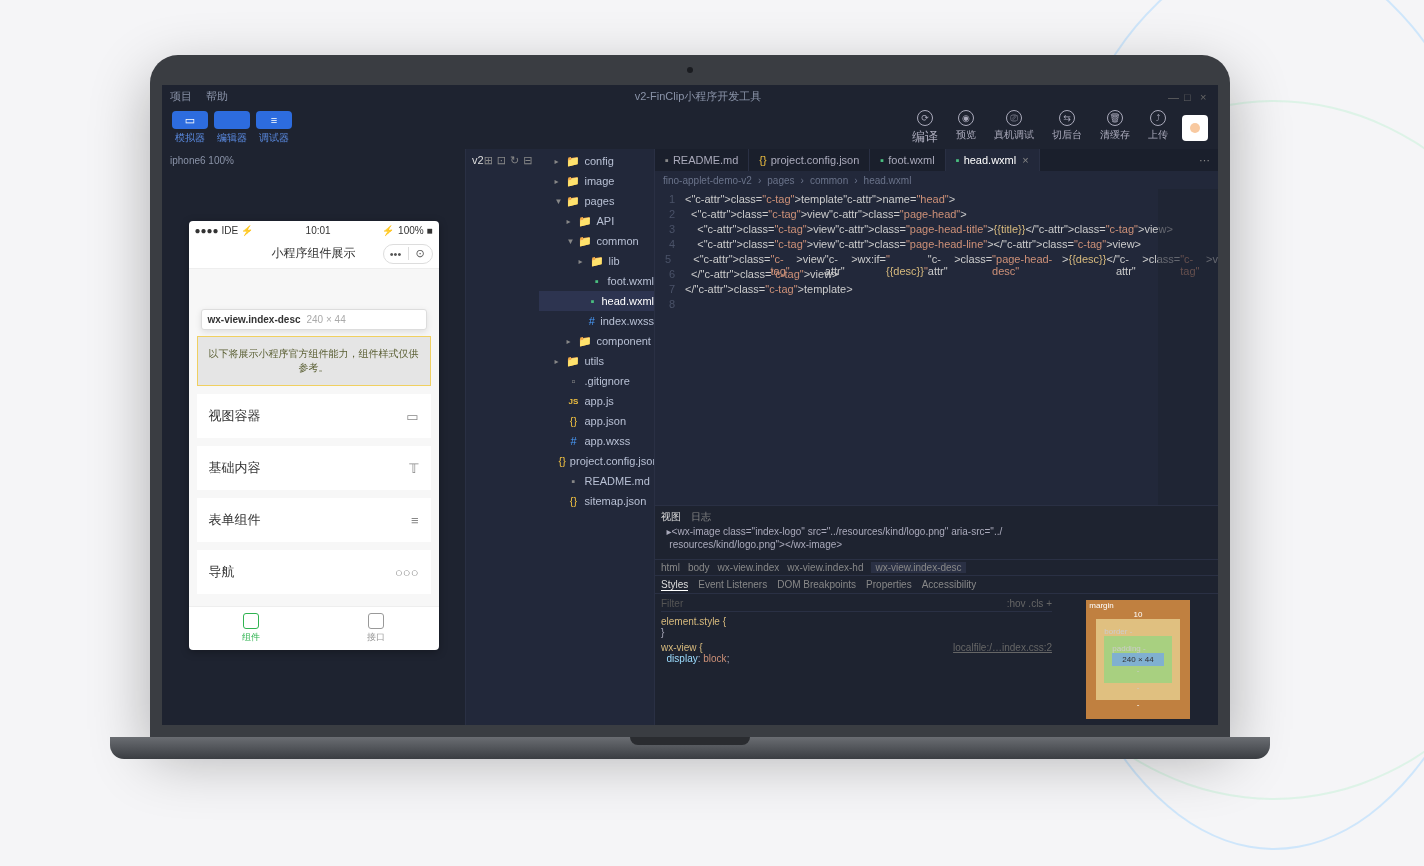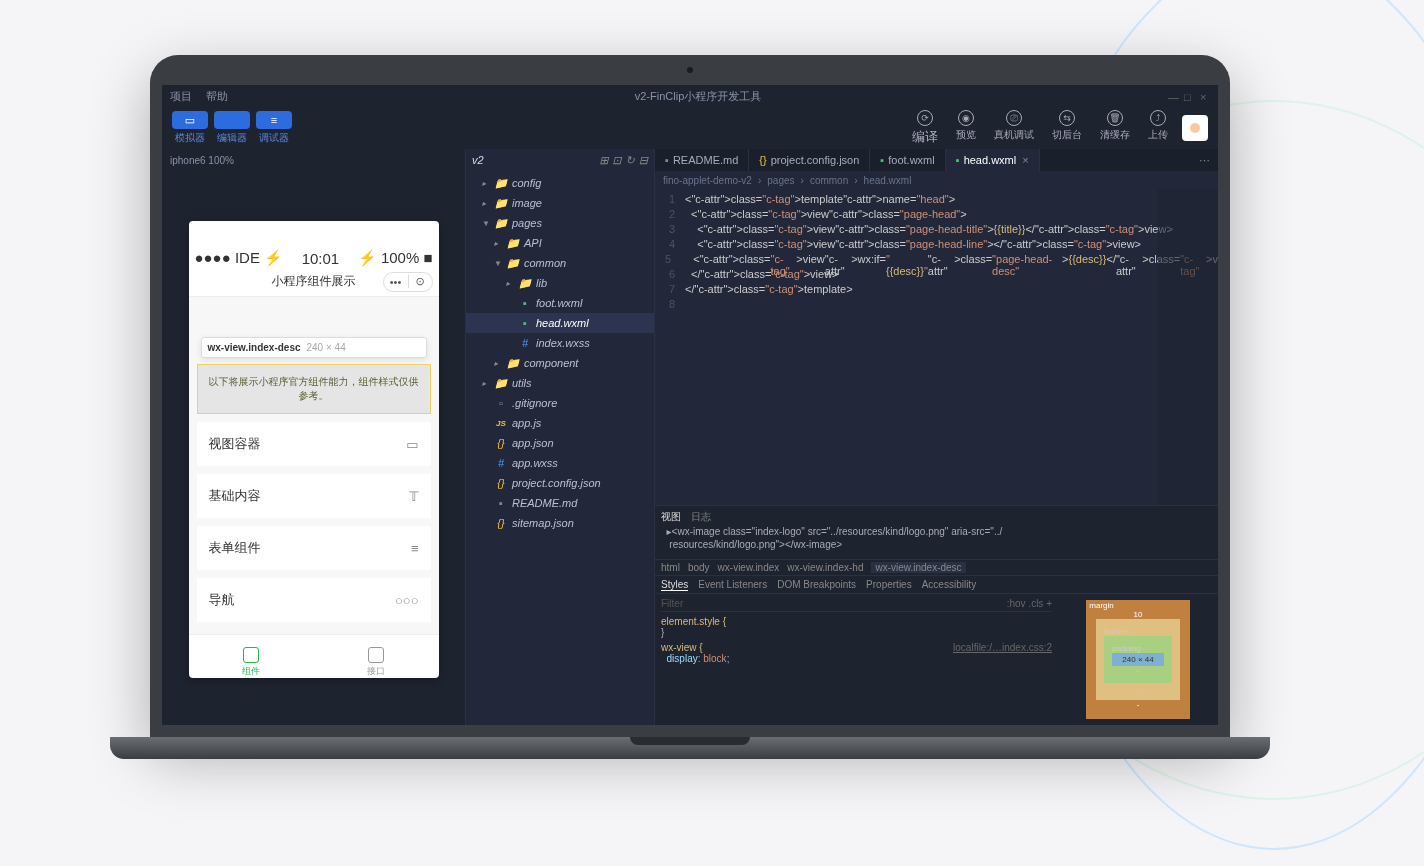--- a/index.html
+++ b/index.html
@@ -37,38 +37,38 @@
 .avatar-head { width:10px; height:10px; background:#f8c9a0; border-radius:50%; }
 
 
 .main { flex: 1; display: flex; overflow: hidden; }
 
 
 .sim-panel { width: 303px; background: #1e2330; display: flex; flex-direction: column; }
 .sim-header { height: 22px; display: flex; align-items: center; padding: 0 8px; color: #8a93a8; font-size: 10px; }
 .sim-body { flex: 1; display: flex; align-items: flex-start; justify-content: center; padding-top: 50px; }
 .phone { width: 250px; background: #fff; border-radius: 4px; color: #333; box-shadow: 0 2px 8px rgba(0,0,0,0.3); }
-.phone-status { height: 18px; display: flex; align-items: center; justify-content: space-between; padding: 0 6px; font-size: 15px; margin-top: 28px; }
+.phone-status { height: 18px; display: flex; align-items: center; justify-content: space-between; padding: 0 6px; font-size: 10px; }
 .phone-title-bar { height: 30px; display: flex; align-items: center; justify-content: center; position: relative; border-bottom: 1px solid #eee; }
 .phone-title-bar .title { font-size: 12px; font-weight: 500; }
 .phone-capsule { position: absolute; right: 6px; display: flex; align-items: center; border: 1px solid #ddd; border-radius: 12px; height: 20px; }
 .phone-capsule span { width: 24px; text-align: center; font-size: 11px; color: #555; }
 .phone-content { padding: 12px 8px; background: #f7f7f7; min-height: 330px; }
 .tooltip-box { background: #fff; border: 1px solid #ddd; border-radius: 3px; padding: 4px 6px; font-size: 10px; margin: 28px 4px 6px; box-shadow: 0 2px 6px rgba(0,0,0,0.1); }
 .tooltip-box .dim { color: #aaa; margin-left: 6px; }
 .highlight-block { background: #e5e5e5; color: #5a5f33; font-size: 10px; padding: 10px; text-align: center; border: 1px solid #f0d060; }
 .list-row { background: #fff; height: 44px; display: flex; align-items: center; justify-content: space-between; padding: 0 12px; margin-top: 8px; font-size: 13px; }
 .list-row .ricon { color: #888; }
 .phone-tabbar { height: 44px; border-top: 1px solid #eee; display: flex; }
-.phone-tab { flex: 1; display: flex; flex-direction: column; align-items: center; justify-content: flex-end; font-size: 9px; gap: 2px; }
+.phone-tab { flex: 1; display: flex; flex-direction: column; align-items: center; justify-content: center; font-size: 9px; gap: 2px; }
 .phone-tab.active { color: #2fb350; }
 .phone-tab .ticon { width: 16px; height: 16px; border: 1.5px solid currentColor; border-radius: 3px; }
 
 
-.tree-panel { width: 190px; background: #22283a; border-left: 1px solid #2a3044; border-right: 1px solid #2a3044; display: flex; flex-direction: column; font-style: italic; }
+.tree-panel { width: 190px; background: #22283a; border-left: 1px solid #2a3044; border-right: 1px solid #2a3044; display: flex; flex-direction: row; }
 .tree-header { height: 22px; display: flex; align-items: center; padding: 0 6px; color: #ddd; font-size: 11px; font-weight: 500; }
 .tree-header .ticons { margin-left: auto; display: flex; gap: 4px; color: #888; }
 .tree { flex: 1; overflow: auto; padding: 2px 0; }
 .tree-row { height: 20px; display: flex; align-items: center; padding-left: 8px; gap: 4px; color: #b8c0d4; font-size: 11px; cursor: default; }
 .tree-row.sel { background: #2d3450; color: #fff; }
 .tree-row .chev { width: 8px; color: #888; font-size: 8px; }
 .tree-row .ficon { width: 14px; display: inline-flex; justify-content: center; }
 .folder-i { color: #4a9eff; }
 .js-i { color: #f0c040; font-size: 8px; font-weight: bold; }
 .json-i { color: #f0c040; }

